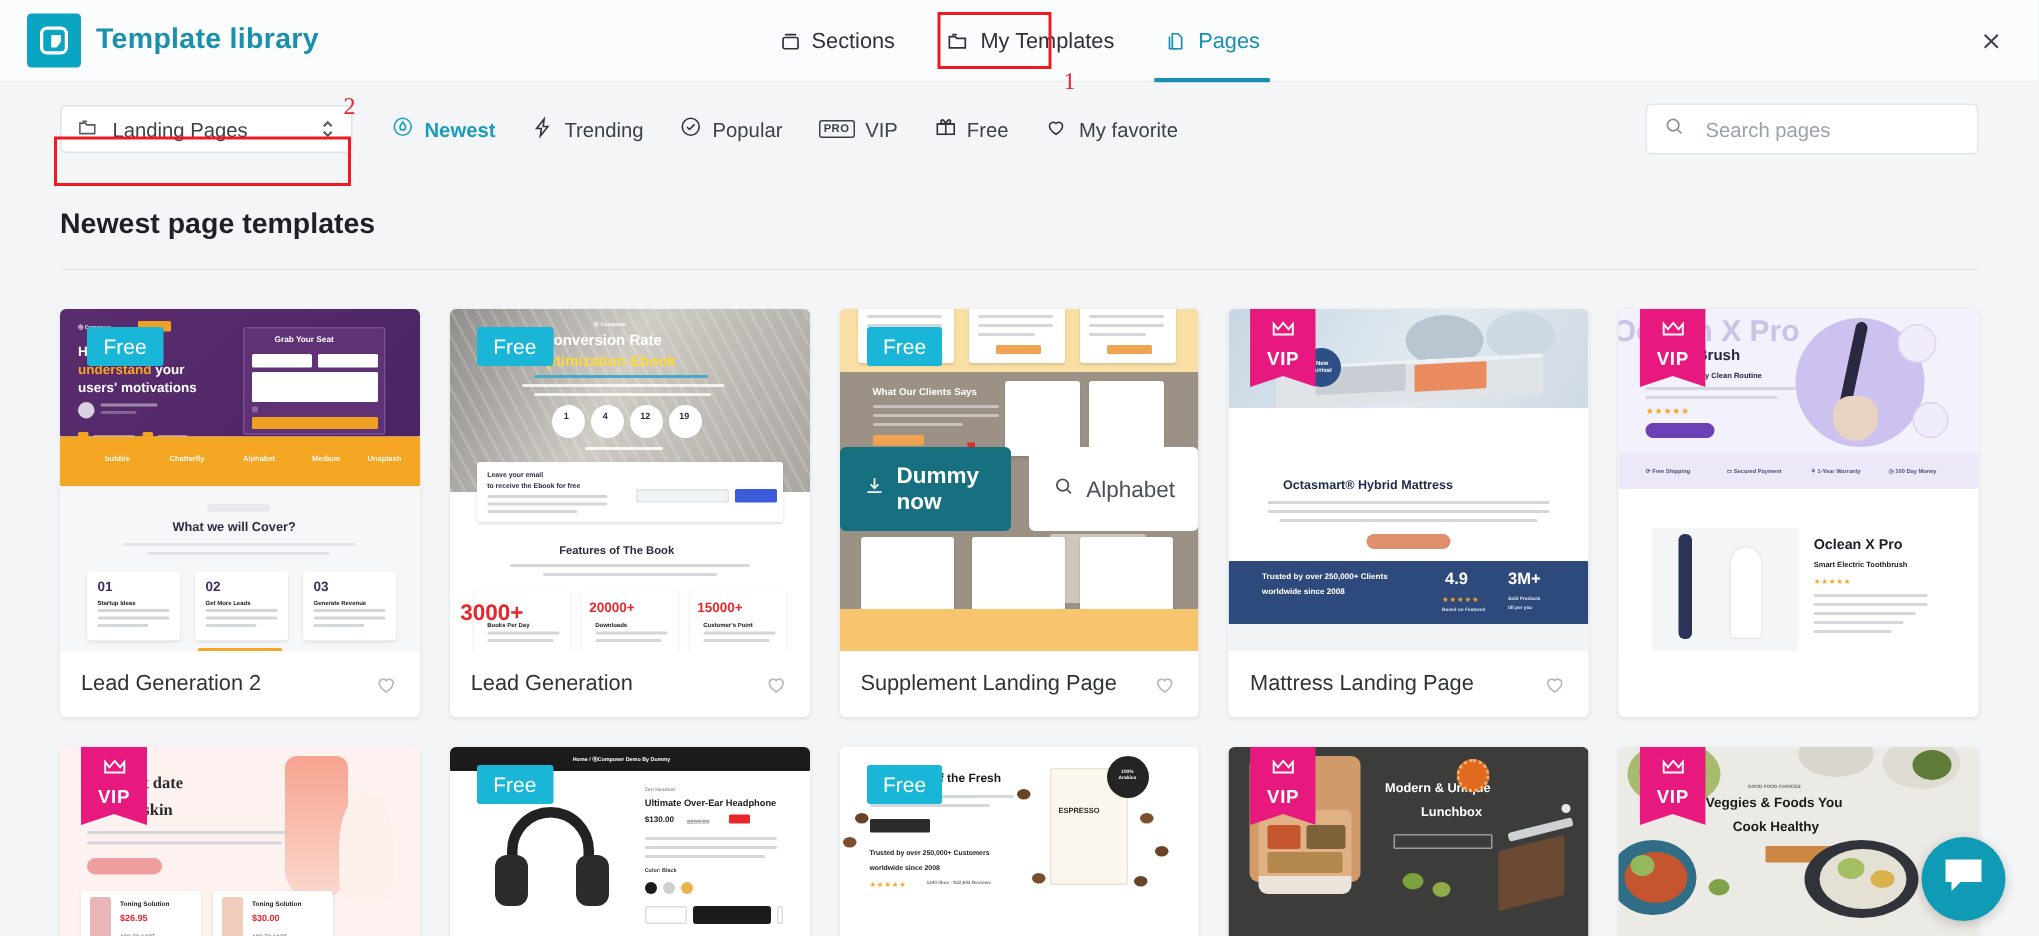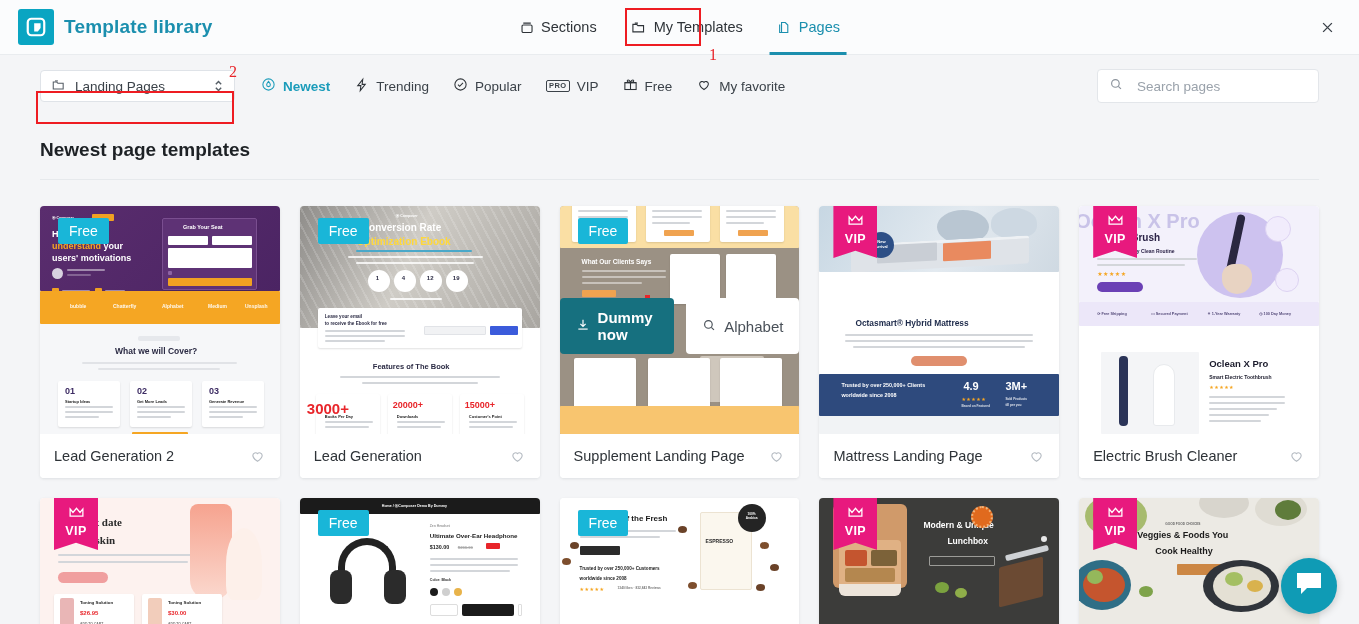--- a/index.html
+++ b/index.html
@@ -8,21 +8,21 @@
     overflow: hidden;
     font-family: "Liberation Sans", sans-serif;
     background: #f4f5f7;
   }
   #app { position: relative; width: 1359px; height: 624px; background:#f4f5f7; }
 
   
   .header {
     position: relative; height: 55px; background:#fbfcfd;
     border-bottom: 1px solid #e9ecef;
-    display:flex; align-items:center;
+    display:flex; 
   }
   .brand { display:flex; align-items:center; gap:10px; padding-left:18px; }
   .brand-logo {
     width:36px; height:36px; background:#0aa5c2; border-radius:3px;
     display:flex; align-items:center; justify-content:center;
   }
   .brand-title { color:#1b8fae; font-size:19px; font-weight:bold; letter-spacing:.2px; }
 
   .tabs { position:absolute; left:50%; transform:translateX(-50%); display:flex; align-items:center; gap:26px; height:55px;}
   .tab {
@@ -557,28 +557,20 @@
           </div>
           <div class="badge-vip">
             <span>
               <svg width="17" height="13" viewBox="0 0 24 18" fill="none" stroke="#fff" stroke-width="1.8">
                 <path d="M3 4l4 5 5-6 5 6 4-5v10H3z"></path>
               </svg>
             </span>
             <span class="vip-text">VIP</span>
           </div>
         </div>
-        <div class="card-foot">
-          <span class="card-name">Electric Brush Cleaner</span>
-          <span class="heart">
-            <svg width="17" height="16" viewBox="0 0 24 24" fill="none" stroke="#b6bcc3" stroke-width="1.7">
-              <path d="M12 20s-7-4.5-7-9.2A4 4 0 0112 8.6 4 4 0 0119 10.8C19 15.5 12 20 12 20z"></path>
-            </svg>
-          </span>
-        </div>
       </div>
 
       <div class="card">
         <div class="thumb">
           <div class="thumb-inner" style="background:#fdf2ef;">
             <div class="mini-t" style="left:42px;top:18px;color:#2b2b2b;font-size:11px;font-family:'Liberation Serif',serif;">fect date</div>
             <div class="mini-t" style="left:42px;top:36px;color:#2b2b2b;font-size:11px;font-family:'Liberation Serif',serif;">ur skin</div>
             <div class="dark-line" style="left:18px;top:56px;width:150px;"></div>
             <div class="dark-line" style="left:18px;top:63px;width:130px;"></div>
             <div class="blk" style="left:18px;top:74px;width:50px;height:11px;border-radius:6px;background:#f09f9f;"></div>

